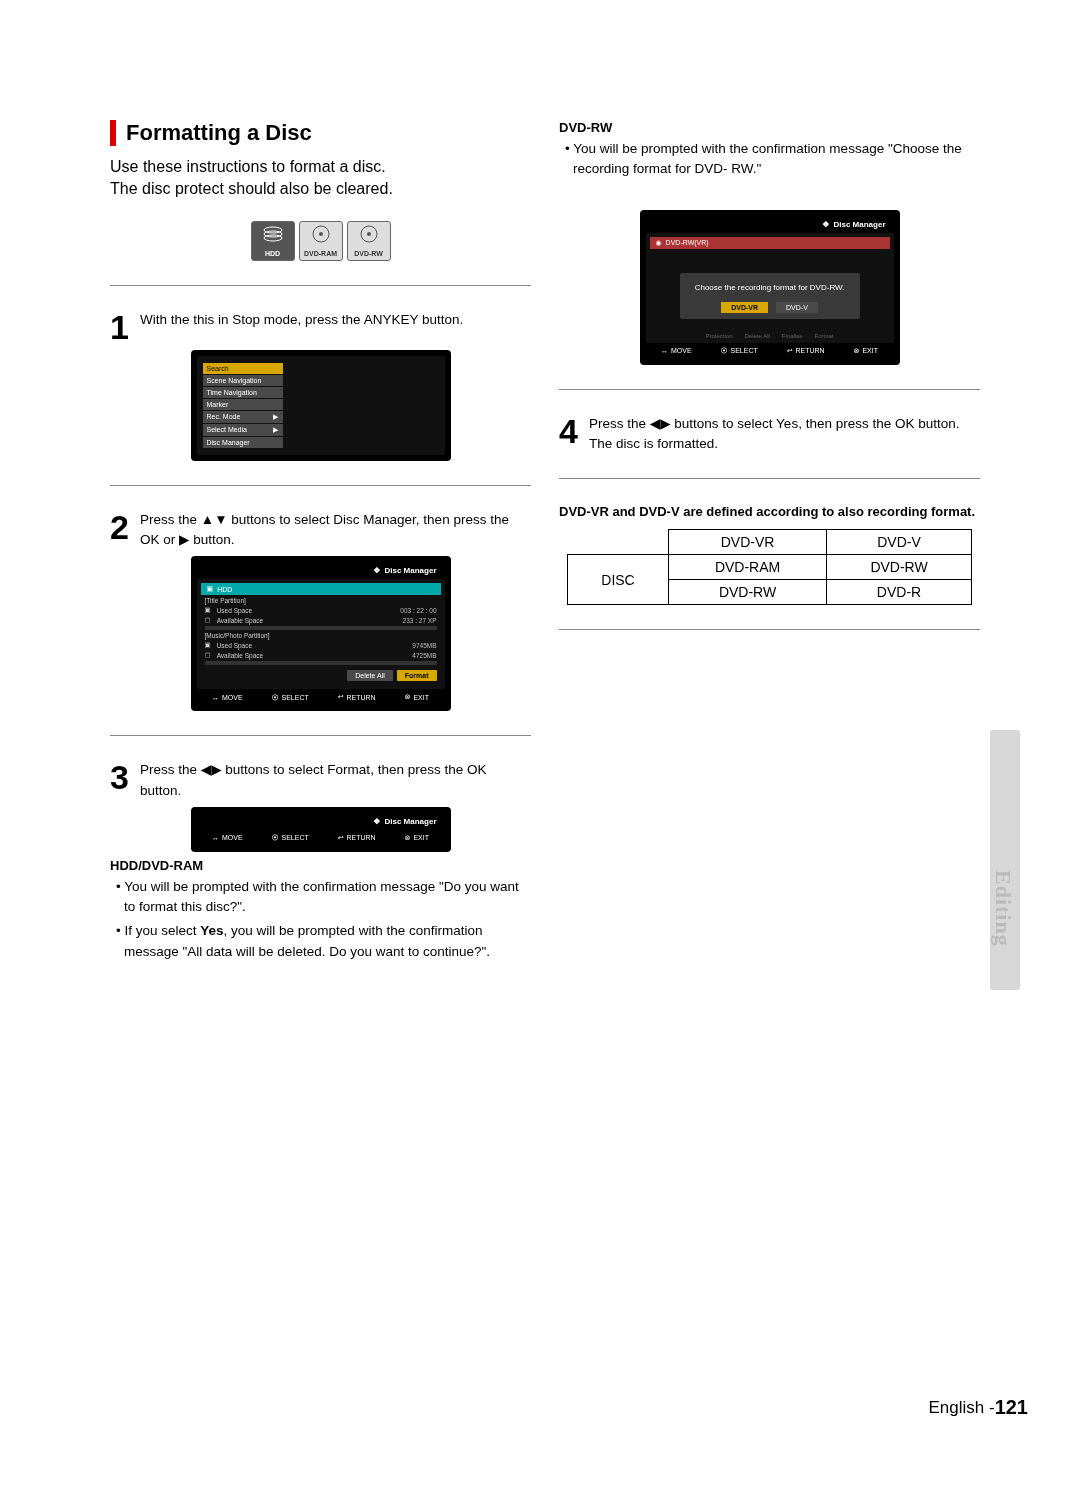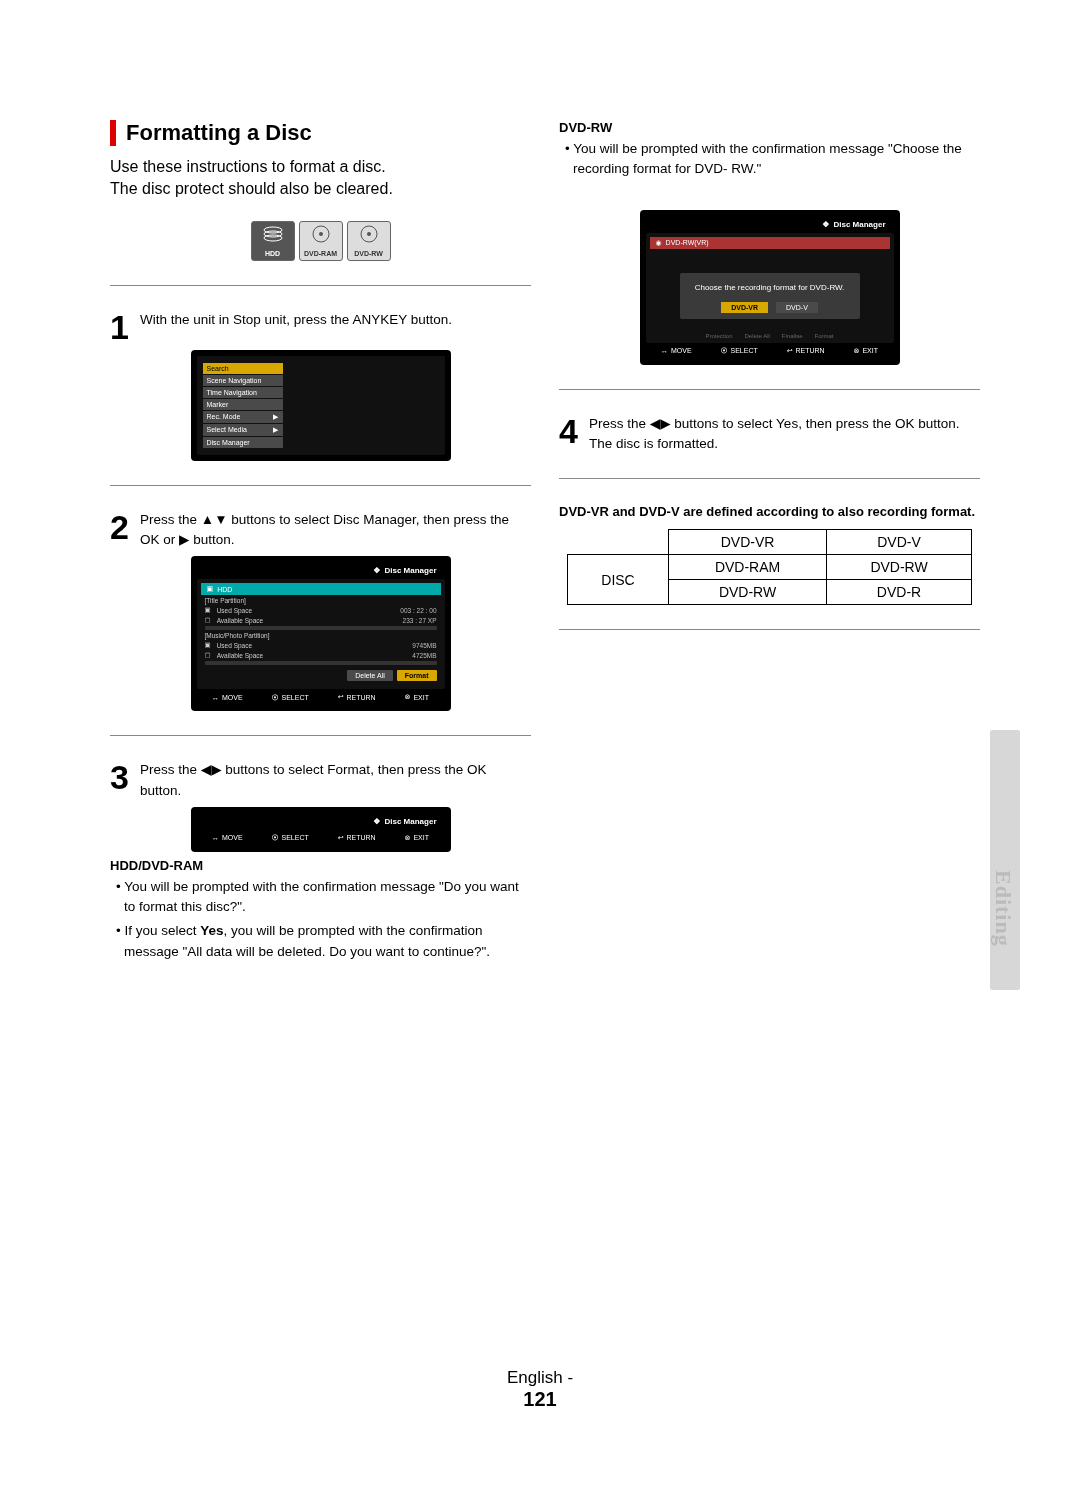--- a/index.html
+++ b/index.html
@@ -77,22 +77,22 @@
   .modal .modal-btn { padding: 2px 10px; font-size: 7px; }
   .sub-head { font-size: 13px; font-weight: bold; margin-top: 4px; }
   .bul-list { margin: 4px 0 0 14px; font-size: 13.5px; line-height: 1.5; }
   .bul-list li { margin-bottom: 4px; list-style: none; text-indent: -8px; }
   .bul-list li::before { content: "• "; }
   .format-table { border-collapse: collapse; width: 96%; margin: 8px auto 0 auto; font-size: 14px; }
   .format-table td, .format-table th { border: 1px solid #000; padding: 4px 10px; text-align: center; }
   .format-table th { font-weight: normal; }
   .format-note { font-size: 13px; font-weight: bold; line-height: 1.4; margin-top: 4px; }
   .page-footer {
-    position: absolute; bottom: 76px; left: 0; right: 0; padding: 0 110px;
-    display: flex; justify-content: flex-end; align-items: center; font-size: 17px; flex-direction: column;
+    position: absolute; bottom: 68px; left: 0; right: 0; padding: 0 52px;
+    display: flex; justify-content: flex-end; align-items: center; font-size: 17px;
   }
   .page-num { font-weight: bold; font-size: 20px; }
   .side-tab {
     position: absolute; right: 64px; top: 870px; writing-mode: vertical-rl;
     font-family: Georgia, serif; font-weight: bold; color: #bbb; font-size: 22px; letter-spacing: 1px;
   }
   .side-strip { position: absolute; right: 60px; top: 730px; width: 30px; height: 260px; background: #d7d7d7; border-radius: 2px; }
   .osd-ghost-bar { display: flex; justify-content: center; gap: 12px; padding: 2px 4px; font-size: 6px; color: #666; }
 </style>
 </head>
@@ -133,21 +133,21 @@
           </svg>
         <span>DVD-RW</span>
       </div>
     </div>
 
     <hr class="rule">
 
     <div class="step-row">
       <div class="step-num">1</div>
       <div class="step-text la">
-        <span>With the unit in Stop unit, press the </span><b>ANYKEY</b><span> button.</span>
+        <span>With the this in Stop mode, press the </span><b>ANYKEY</b><span> button.</span>
       </div>
     </div>
 
     <div class="osd">
       <div class="osd-body" style="padding:6px;">
         <div id="osd1-menu">
             <div class="osd-menu-item hl">
               <span>Search</span>
             </div>
             <div class="osd-menu-item">

